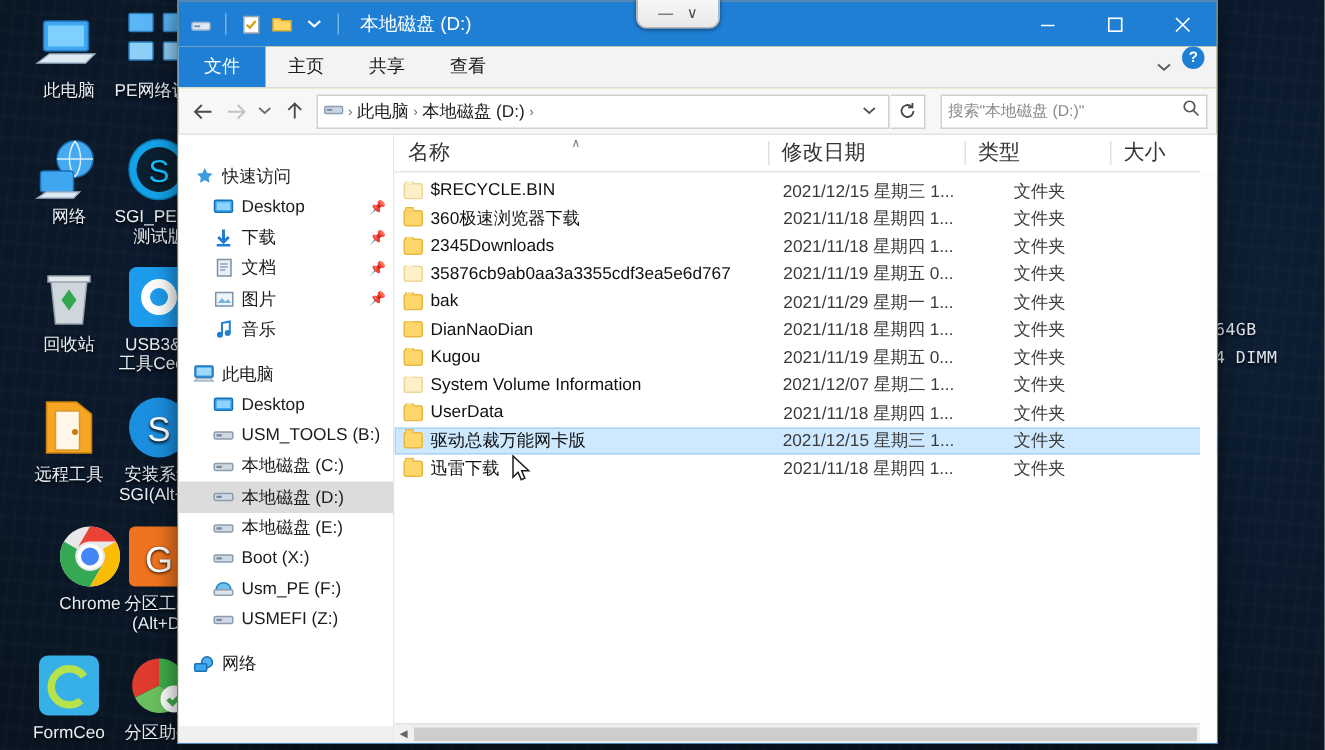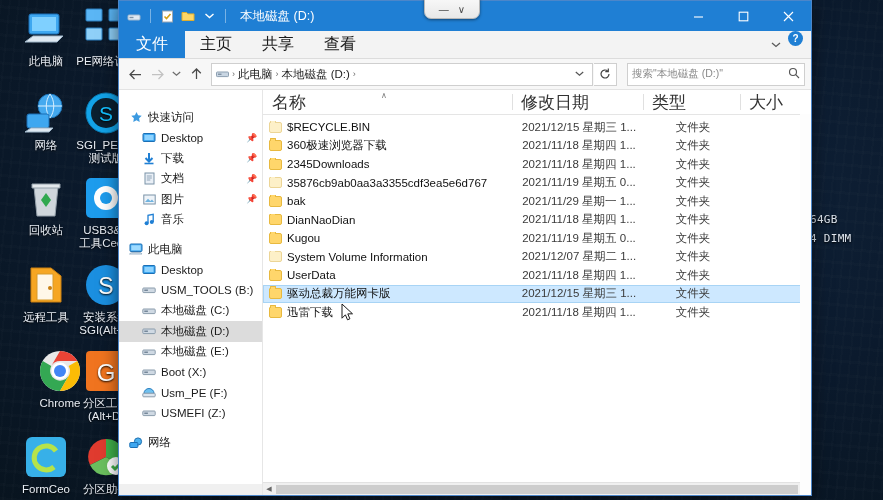--- a/index.html
+++ b/index.html
@@ -64,21 +64,21 @@
     width:45px;height:30px;display:flex;align-items:center;justify-content:center;
     color:#fff;font-size:13px;
   }
 
   
   #ribbon{
     height:27px;flex:0 0 27px;background:#f3f3f3;border-bottom:1px solid #dcdcdc;
     display:flex;align-items:stretch;
   }
   .tab{
-    display:flex;align-items:center;padding:0 15px;font-size:16px;color:#1b1b1b;
+    display:flex;align-items:center;padding:0 15px;font-size:12px;color:#1b1b1b;
   }
   .tab.file{background:#1f7fd4;color:#fff;padding:0 17px;}
   #ribbon .rspacer{flex:1;}
   .rbtn{width:24px;display:flex;align-items:center;justify-content:center;}
   .helpb{
     width:15px;height:15px;border-radius:50%;background:#1f7fd4;color:#fff;
     font-size:10px;font-weight:bold;display:flex;align-items:center;justify-content:center;
     margin-right:8px;
   }
 
@@ -130,21 +130,21 @@
   .ind0{padding-left:9px;}
   .ind1{padding-left:22px;}
   .gap{height:9px;}
 
   
   #list{flex:1;min-width:0;display:flex;flex-direction:column;background:#fff;position:relative;}
   #colhdr{
     height:24px;flex:0 0 24px;display:flex;align-items:center;border-bottom:1px solid #e5e5e5;
     background:#fff;position:relative;
   }
-  .col{font-size:17px;color:#333;padding-left:9px;position:relative;height:100%;display:flex;align-items:center;}
+  .col{font-size:14px;color:#333;padding-left:9px;position:relative;height:100%;display:flex;align-items:center;}
   .col+.col:before{content:"";position:absolute;left:0;top:4px;bottom:4px;width:1px;background:#e0e0e0;}
   .c-name{width:240px;flex:0 0 240px;}
   .c-date{width:122px;flex:0 0 122px;text-align:center;}
   .c-type{width:88px;flex:0 0 88px;}
   .c-size{width:80px;flex:0 0 80px;}
   #sortcaret{position:absolute;left:118px;top:1px;font-size:8px;color:#7a7a7a;}
 
   #rows{flex:1;overflow:hidden;padding-top:3px;}
   .frow{height:18.5px;display:flex;align-items:center;font-size:11.5px;color:#111;}
   .frow.sel{background:#cde8ff;outline:1px solid #a8d4f5;outline-offset:-1px;}

